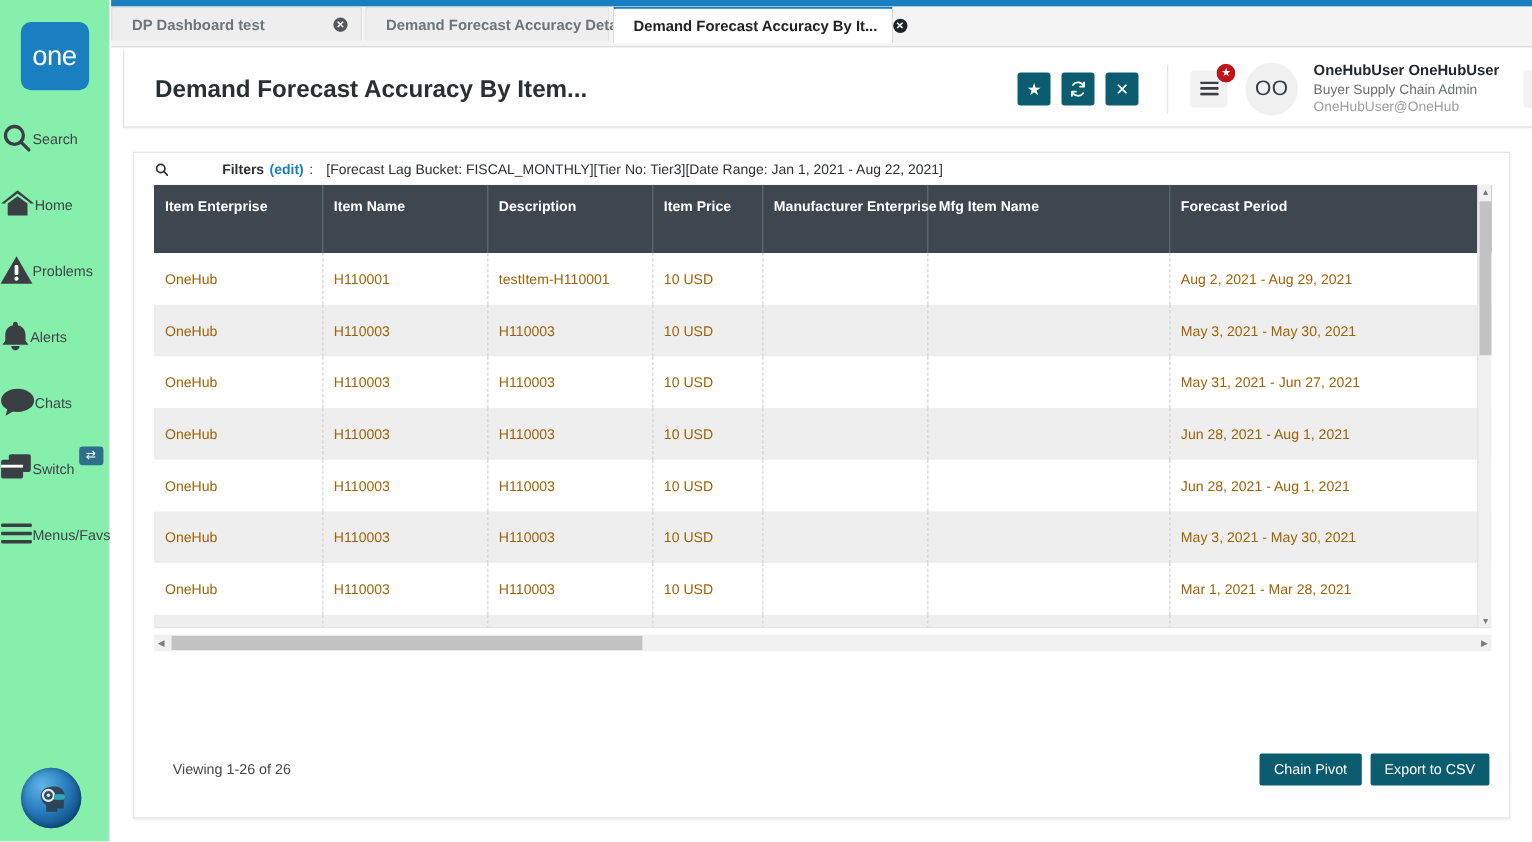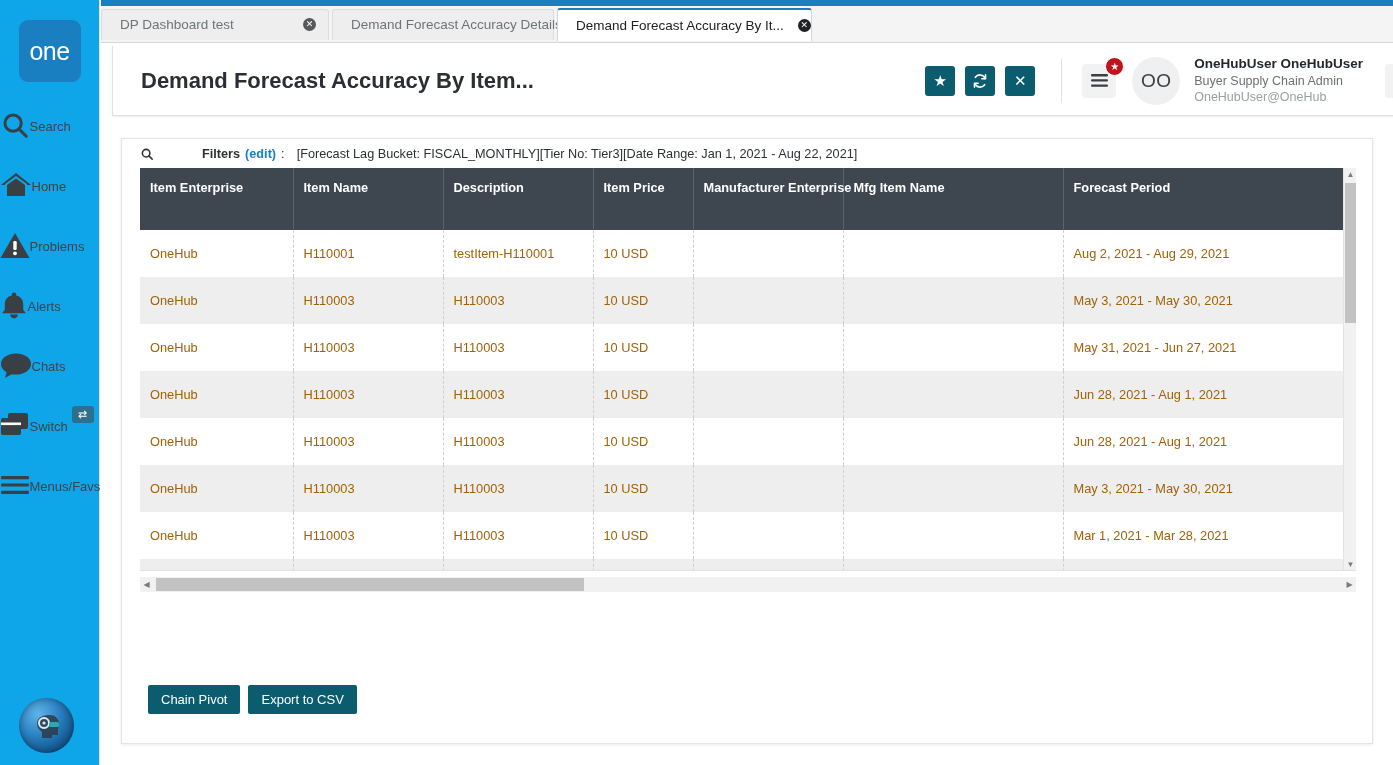--- a/index.html
+++ b/index.html
@@ -8,21 +8,21 @@
     width: 1393px; height: 765px;
     background: #ffffff;
     font-family: "Liberation Sans", sans-serif;
     overflow: hidden;
   }
   #app { position: relative; width: 1393px; height: 765px; background: #ffffff; }
 
   
   .sidebar {
     position: absolute; left: 0; top: 0; width: 100px; height: 765px;
-    background: #0ea5e9; border-right: 1px solid #e6e6e6;
+    background: #86efac; border-right: 1px solid #e6e6e6;
     display: flex; flex-direction: column; align-items: center;
   }
   .logo {
     width: 62px; height: 62px; margin-top: 20px;
     background: #1a7fc1; border-radius: 9px;
     display: flex; align-items: center; justify-content: center;
     color: #ffffff; font-size: 25px; font-weight: 400; letter-spacing: -0.5px;
   }
   .nav-item {
     margin-top: 26px; width: 100px;
@@ -53,21 +53,21 @@
   
   .top-strip {
     position: absolute; left: 101px; top: 0; right: 0; height: 6px;
     background: #1a7fc1;
   }
 
   
   .tabbar {
     position: absolute; left: 101px; top: 6px; right: 0; height: 37px;
     background: #f4f4f4; border-bottom: 1px solid #d6d6d6;
-    display: flex; align-items: center; 
+    display: flex; align-items: flex-start;  font-weight: bold;
   }
   .tab {
     height: 31px; display: flex; align-items: center;
     padding: 0 12px 0 18px; gap: 14px;
     background: #eeeeee; border: 1px solid #dcdcdc; border-bottom: none;
     border-radius: 3px 3px 0 0; cursor: pointer;
     font-size: 13.5px; color: #6e7478; white-space: nowrap;
     margin-right: 3px;
   }
   .tab.active {
@@ -495,17 +495,18 @@
       </div>
     </div>
 
     <div class="hscroll">
       <div class="arrow-left">◀</div>
       <div class="hthumb"></div>
       <div class="arrow-right">▶</div>
     </div>
 
     <div class="panel-footer">
+      <div class="viewing-text">Viewing 1-26 of 26</div>
       <button class="foot-btn">Chain Pivot</button>
       <button class="foot-btn">Export to CSV</button>
     </div>
   </div>
 </div>
 
 </body></html>

